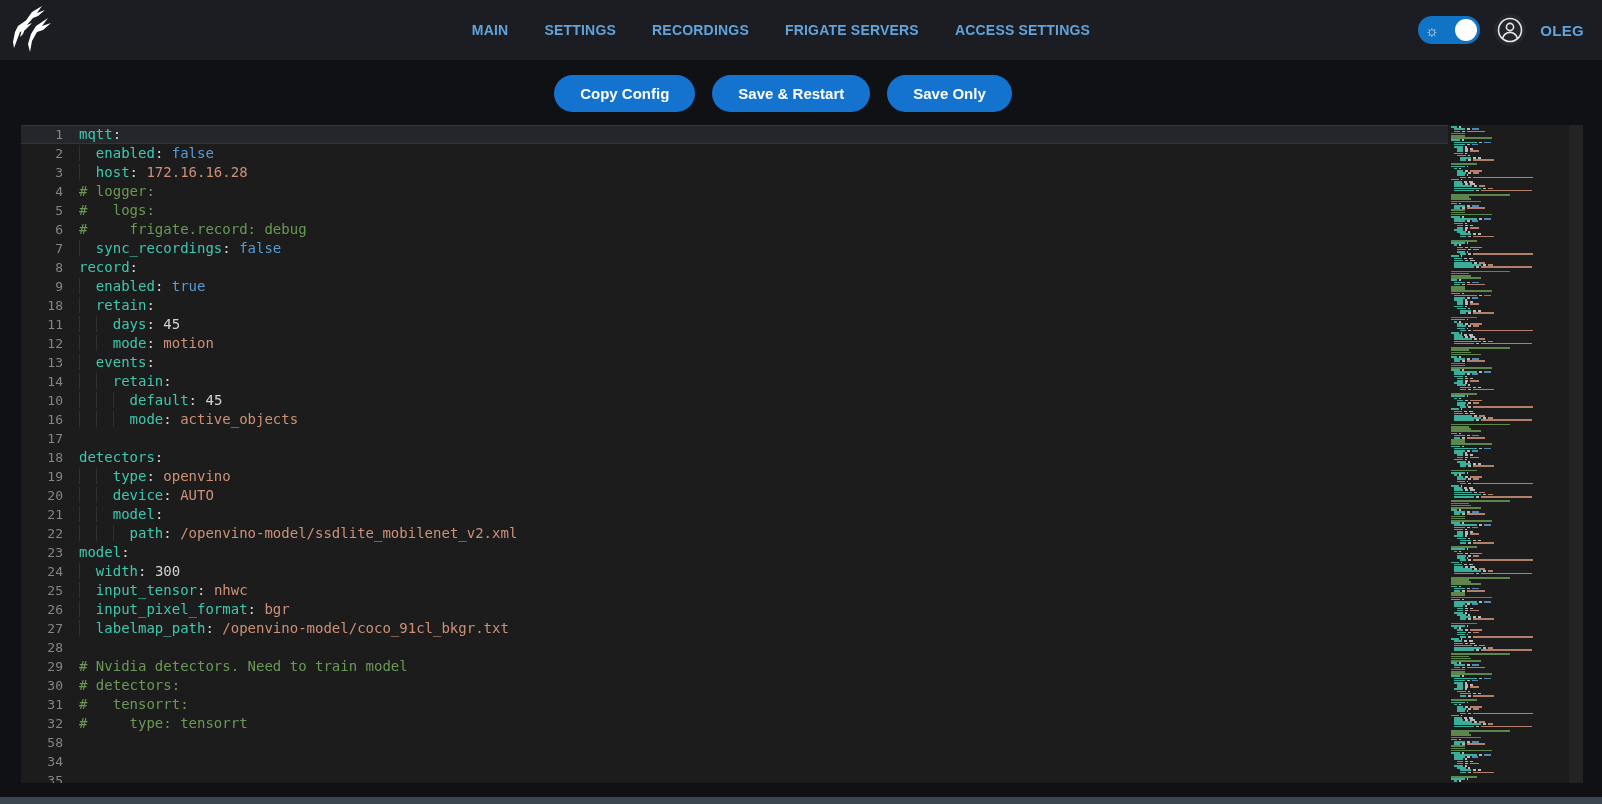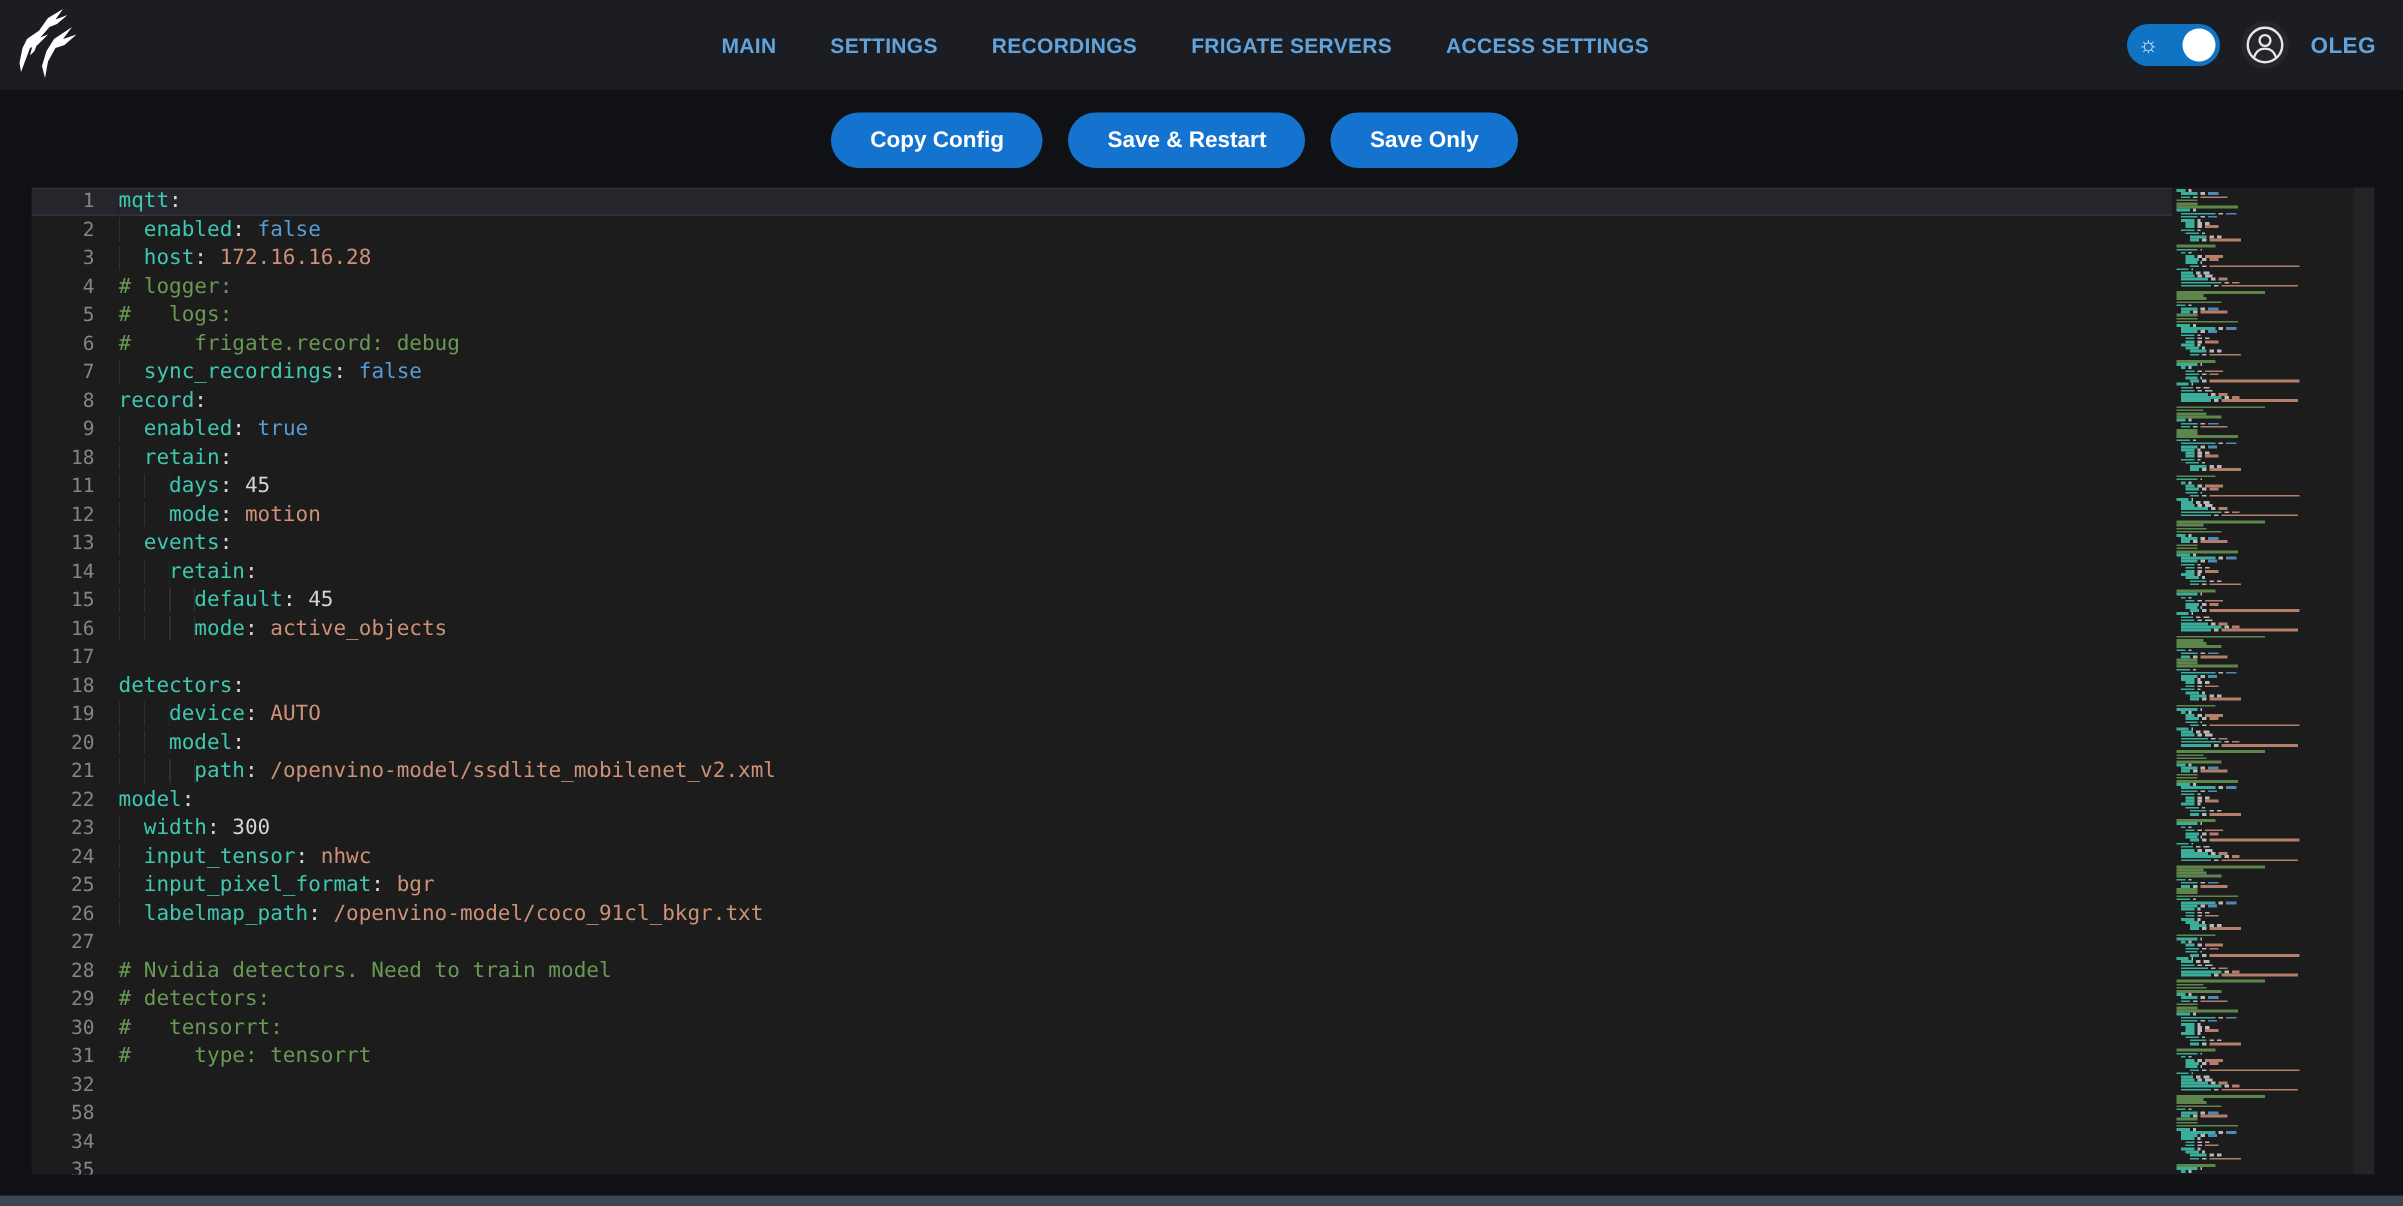--- a/index.html
+++ b/index.html
@@ -3,21 +3,21 @@
 <meta charset="utf-8">
 <style>
   * { margin:0; padding:0; box-sizing:border-box; }
   html,body { width:1602px; height:804px; overflow:hidden; background:#101114;
               font-family:"Liberation Sans", sans-serif; }
 
   
   .navbar { position:relative; height:60px; background:#1b1d23; display:flex; align-items:center; }
   .logo { position:absolute; left:12px; top:4px; width:50px; height:52px; cursor:pointer; }
   .nav-links { position:absolute; left:0; right:0; margin:0 auto; width:600px; display:flex;
-               gap:36px; align-items:center; transform:translateX(-20px); }
+               gap:36px; justify-content:center; align-items:center; transform:translateX(-20px); }
   .nav-link { color:var(--nav-link); font-size:14px; font-weight:bold; letter-spacing:.2px;
               cursor:pointer; white-space:nowrap; }
   .nav-right { position:absolute; right:18px; top:0; height:60px; display:flex; align-items:center; gap:14px; }
   .toggle { width:62px; height:28px; border-radius:14px; background:#1173c4; position:relative; cursor:pointer; }
   .toggle .sun { position:absolute; left:7px; top:50%; transform:translateY(-50%);
                  color:#dceaf6; font-size:15px; line-height:1; }
   .toggle .knob { position:absolute; right:3px; top:3px; width:22px; height:22px; border-radius:50%;
                   background:#ffffff; }
   .avatar { width:32px; height:32px; border-radius:50%; background:#24262c; display:flex;
             align-items:center; justify-content:center; cursor:pointer; }
@@ -114,21 +114,21 @@
       <div class="ln">5</div>
       <div class="ln">6</div>
       <div class="ln">7</div>
       <div class="ln">8</div>
       <div class="ln">9</div>
       <div class="ln">18</div>
       <div class="ln">11</div>
       <div class="ln">12</div>
       <div class="ln">13</div>
       <div class="ln">14</div>
-      <div class="ln">15</div>
+      <div class="ln">10</div>
       <div class="ln">16</div>
       <div class="ln">17</div>
       <div class="ln">18</div>
       <div class="ln">19</div>
       <div class="ln">20</div>
       <div class="ln">21</div>
       <div class="ln">22</div>
       <div class="ln">23</div>
       <div class="ln">24</div>
       <div class="ln">25</div>
@@ -155,20 +155,21 @@
       <div class="row"><span class="tk-ws">  </span><span class="tk-key">enabled</span><span class="tk-punc">: </span><span class="tk-bool">true</span></div>
       <div class="row"><span class="tk-ws">  </span><span class="tk-key">retain</span><span class="tk-punc">:</span></div>
       <div class="row"><span class="tk-ws">    </span><span class="tk-key">days</span><span class="tk-punc">: </span><span class="tk-num">45</span></div>
       <div class="row"><span class="tk-ws">    </span><span class="tk-key">mode</span><span class="tk-punc">: </span><span class="tk-str">motion</span></div>
       <div class="row"><span class="tk-ws">  </span><span class="tk-key">events</span><span class="tk-punc">:</span></div>
       <div class="row"><span class="tk-ws">    </span><span class="tk-key">retain</span><span class="tk-punc">:</span></div>
       <div class="row"><span class="tk-ws">      </span><span class="tk-key">default</span><span class="tk-punc">: </span><span class="tk-num">45</span></div>
       <div class="row"><span class="tk-ws">      </span><span class="tk-key">mode</span><span class="tk-punc">: </span><span class="tk-str">active_objects</span></div>
       <div class="row"></div>
       <div class="row"><span class="tk-key">detectors</span><span class="tk-punc">:</span></div>
+      <div class="row"><span class="tk-ws">    </span><span class="tk-key">type</span><span class="tk-punc">: </span><span class="tk-str">openvino</span></div>
       <div class="row"><span class="tk-ws">    </span><span class="tk-key">device</span><span class="tk-punc">: </span><span class="tk-str">AUTO</span></div>
       <div class="row"><span class="tk-ws">    </span><span class="tk-key">model</span><span class="tk-punc">:</span></div>
       <div class="row"><span class="tk-ws">      </span><span class="tk-key">path</span><span class="tk-punc">: </span><span class="tk-str">/openvino-model/ssdlite_mobilenet_v2.xml</span></div>
       <div class="row"><span class="tk-key">model</span><span class="tk-punc">:</span></div>
       <div class="row"><span class="tk-ws">  </span><span class="tk-key">width</span><span class="tk-punc">: </span><span class="tk-num">300</span></div>
       <div class="row"><span class="tk-ws">  </span><span class="tk-key">input_tensor</span><span class="tk-punc">: </span><span class="tk-str">nhwc</span></div>
       <div class="row"><span class="tk-ws">  </span><span class="tk-key">input_pixel_format</span><span class="tk-punc">: </span><span class="tk-str">bgr</span></div>
       <div class="row"><span class="tk-ws">  </span><span class="tk-key">labelmap_path</span><span class="tk-punc">: </span><span class="tk-str">/openvino-model/coco_91cl_bkgr.txt</span></div>
       <div class="row"></div>
       <div class="row"><span class="tk-comment"># Nvidia detectors. Need to train model</span></div>

